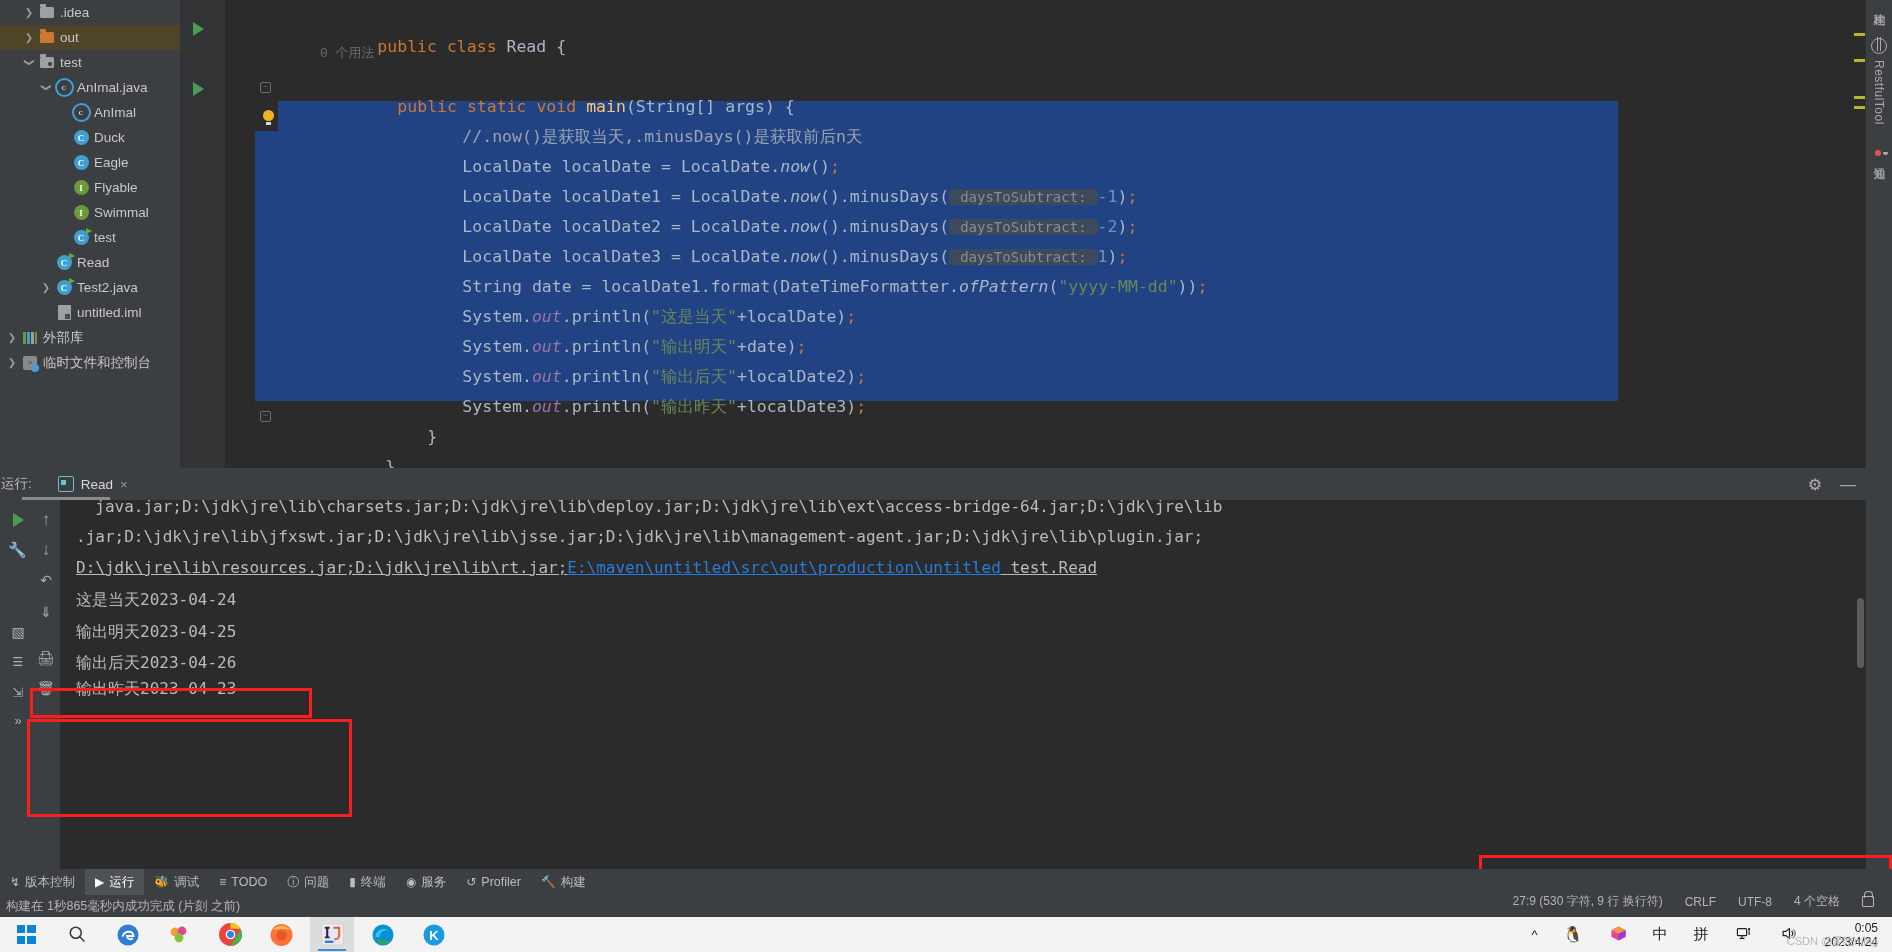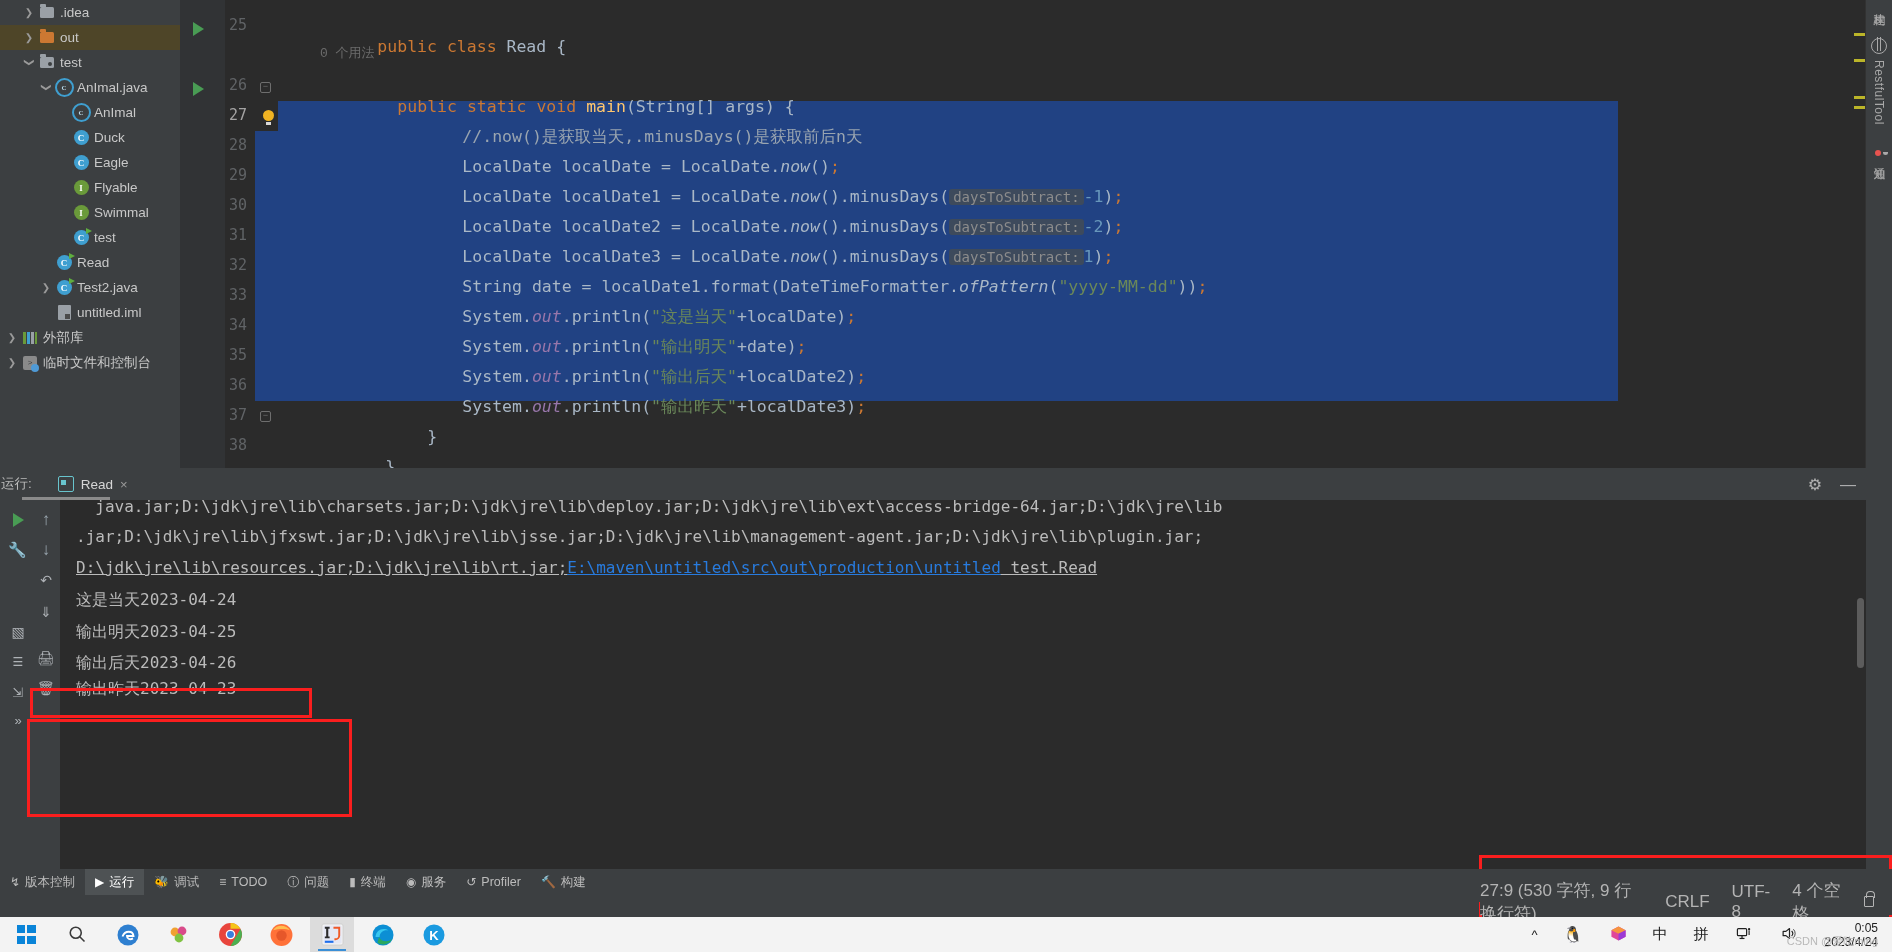--- a/index.html
+++ b/index.html
@@ -56,21 +56,21 @@
       color:#606366;font-family:"DejaVu Sans Mono","Liberation Mono",monospace;font-size:15px;}
   .ln.cur{color:#a4a3a3;}
   .codearea{position:absolute;left:98px;top:0;right:0;height:100%;}
   .cl{position:absolute;left:0;white-space:pre;font-family:"DejaVu Sans Mono","Liberation Mono",monospace;
       font-size:16.5px;line-height:30px;height:30px;color:#a9b7c6;}
   .selbar{position:absolute;background:#214283;}
   .kw{color:#cc7832;} .mth{color:#ffc66d;margin-top:16px;}
   .cmt{color:#808080;} .str{color:#6a8759;} .num{color:#6897bb;}
   .fld{color:#9876aa;font-style:italic;} .stat{font-style:italic;}
   .semi{color:#cc7832;}
-  .hint{background:#3d4a5c;color:#8c8c8c;border-radius:3px;padding:0 4px;font-size:14px;}
+  .hint{background:#3d4a5c;color:#8c8c8c;border-radius:3px;padding:0 11px;font-size:14px;}
   .usage{color:#6b6b6b;font-size:13px;font-family:Liberation Mono, monospace;}
   .bulb{width:11px;height:11px;border-radius:50%;background:#f0b323;position:relative;}
   .bulb:after{content:"";position:absolute;left:3px;bottom:-4px;width:5px;height:3px;background:#d9d9d9;}
   .foldmark{width:9px;height:9px;border:1px solid #6e6e6e;border-radius:2px;position:relative;color:#6e6e6e;font-size:9px;line-height:7px;text-align:center;}
 
   .vscroll{position:absolute;right:1px;top:46px;width:7px;height:370px;background:#5c5c5c;border-radius:4px;}
   .markers{position:absolute;right:10px;}
   .mk{position:absolute;width:24px;height:3px;background:#bbb529;}
 
   
@@ -105,21 +105,21 @@
   .cscroll{position:absolute;right:2px;width:7px;background:#5c5c5c;border-radius:4px;}
 
   
   .redbox{position:absolute;border:3px solid #fa1e1e;box-sizing:border-box;pointer-events:none;}
 
   
   .stripe{position:absolute;left:0;top:869px;width:1892px;height:26px;background:#3c3f41;display:flex;align-items:center;}
   .sitem{display:flex;align-items:center;gap:5px;height:26px;padding:0 10px;color:#bcbcbc;font-size:12.5px;white-space:nowrap;}
   .sitem.active{background:#4e5254;color:#ffffff;}
   .statusline{position:absolute;left:0;top:895px;width:1892px;height:22px;background:#3c3f41;color:#b4b4b4;font-size:12.5px;padding-left:6px;box-sizing:border-box;line-height:22px;}
-  .rightstatus{position:absolute;right:0;top:888px;width:412px;height:27px;background:#3c3f41;display:flex;align-items:center;justify-content:flex-end;gap:22px;padding-right:18px;box-sizing:border-box;color:#b4b4b4;font-size:17px;}
+  .rightstatus{position:absolute;right:0;top:888px;width:412px;height:27px;background:#3c3f41;display:flex;align-items:center;justify-content:flex-end;gap:22px;padding-right:18px;box-sizing:border-box;color:#b4b4b4;font-size:12px;}
   .lockico{width:10px;height:9px;border:1.5px solid #b4b4b4;border-radius:1px;position:relative;}
   .lockico:before{content:"";position:absolute;left:1px;top:-6px;width:7px;height:6px;border:1.5px solid #b4b4b4;border-bottom:none;border-radius:4px 4px 0 0;}
 
   
   .taskbar{position:absolute;left:0;top:917px;width:1892px;height:35px;background:#f3f3f3;display:flex;align-items:center;}
   .tbicons{display:flex;align-items:center;gap:7px;padding-left:4px;}
   .tbi{width:44px;height:35px;display:flex;align-items:center;justify-content:center;position:relative;}
   .tbi.act{background:#dcdcdc;}
   .tbi.act:after{content:"";position:absolute;left:8px;bottom:1px;width:28px;height:2px;background:#3b8fd6;}
   .tray{position:absolute;right:0;top:0;height:35px;display:flex;align-items:center;gap:26px;padding-right:14px;color:#202020;font-size:15px;}
@@ -247,36 +247,20 @@
         </div>
       <div class="hscroll"></div>
     </div>
 
     <div class="editor">
       <div class="gutter"></div>
 
       <div class="selbar" style="left:98px;top:101px;width:1340px;height:30px;"></div>
       <div class="selbar" style="left:75px;top:131px;width:1363px;height:270px;"></div>
 
-      <div class="lnums" id="lnums">
-          <div class="ln" style="top:16px;">25</div>
-          <div class="ln" style="top:76px;">26</div>
-          <div class="ln cur" style="top:106px;">27</div>
-          <div class="ln" style="top:136px;">28</div>
-          <div class="ln" style="top:166px;">29</div>
-          <div class="ln" style="top:196px;">30</div>
-          <div class="ln" style="top:226px;">31</div>
-          <div class="ln" style="top:256px;">32</div>
-          <div class="ln" style="top:286px;">33</div>
-          <div class="ln" style="top:316px;">34</div>
-          <div class="ln" style="top:346px;">35</div>
-          <div class="ln" style="top:376px;">36</div>
-          <div class="ln" style="top:406px;">37</div>
-          <div class="ln" style="top:436px;">38</div>
-        </div>
       <div id="runmarks">
           <div style="position:absolute;left:13px;top:22px;width:0;height:0;border-left:11px solid #499c54;border-top:7px solid transparent;border-bottom:7px solid transparent;"></div>
           <div style="position:absolute;left:13px;top:82px;width:0;height:0;border-left:11px solid #499c54;border-top:7px solid transparent;border-bottom:7px solid transparent;"></div>
         </div>
 
       <div class="foldmark" style="position:absolute;left:80px;top:82px;">−</div>
       <div class="foldmark" style="position:absolute;left:80px;top:411px;">−</div>
 
       <div class="bulb" style="position:absolute;left:83px;top:110px;"></div>
 
@@ -453,20 +437,21 @@
       <div class="sitem">
         <span style="font-size:12px;">↺</span>
         <span>Profiler</span>
       </div>
       <div class="sitem">
         <span style="font-size:12px;">🔨</span>
         <span>构建</span>
       </div>
     </div>
 
+  <div class="statusline">构建在 1秒865毫秒内成功完成 (片刻 之前)</div>
 
   <div class="rightstatus">
     <span>27:9 (530 字符, 9 行 换行符)</span>
     <span>CRLF</span>
     <span>UTF-8</span>
     <span>4 个空格</span>
     <span class="lockico"></span>
   </div>
 
   <div class="taskbar">

